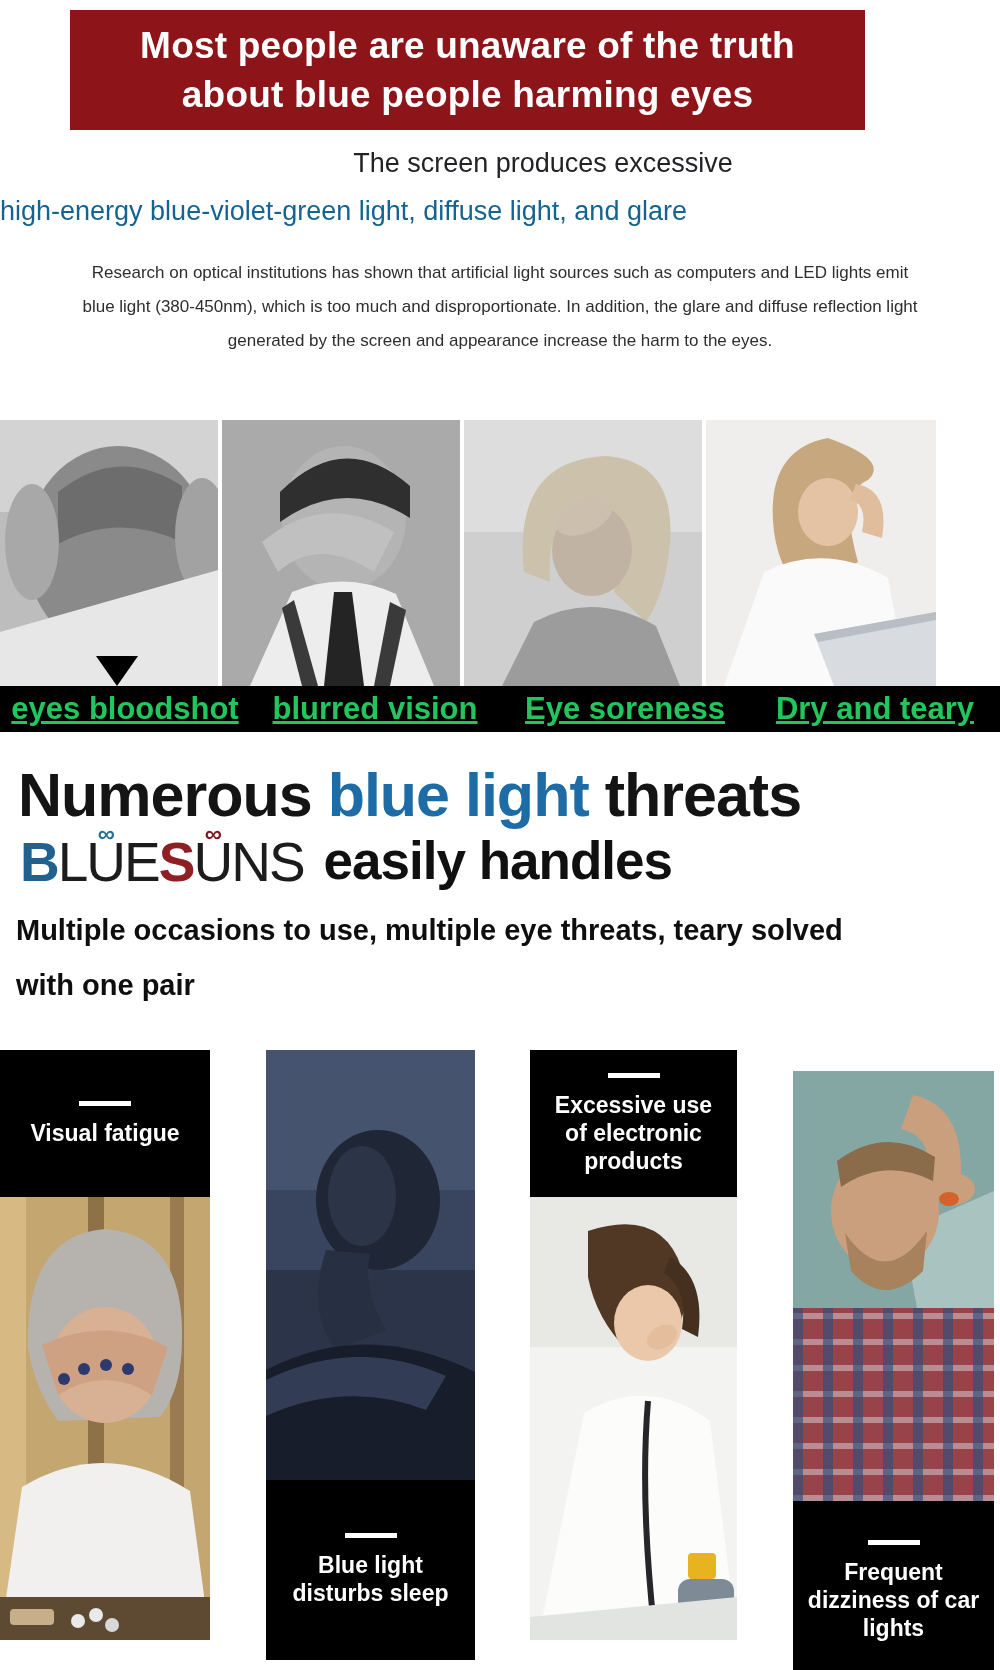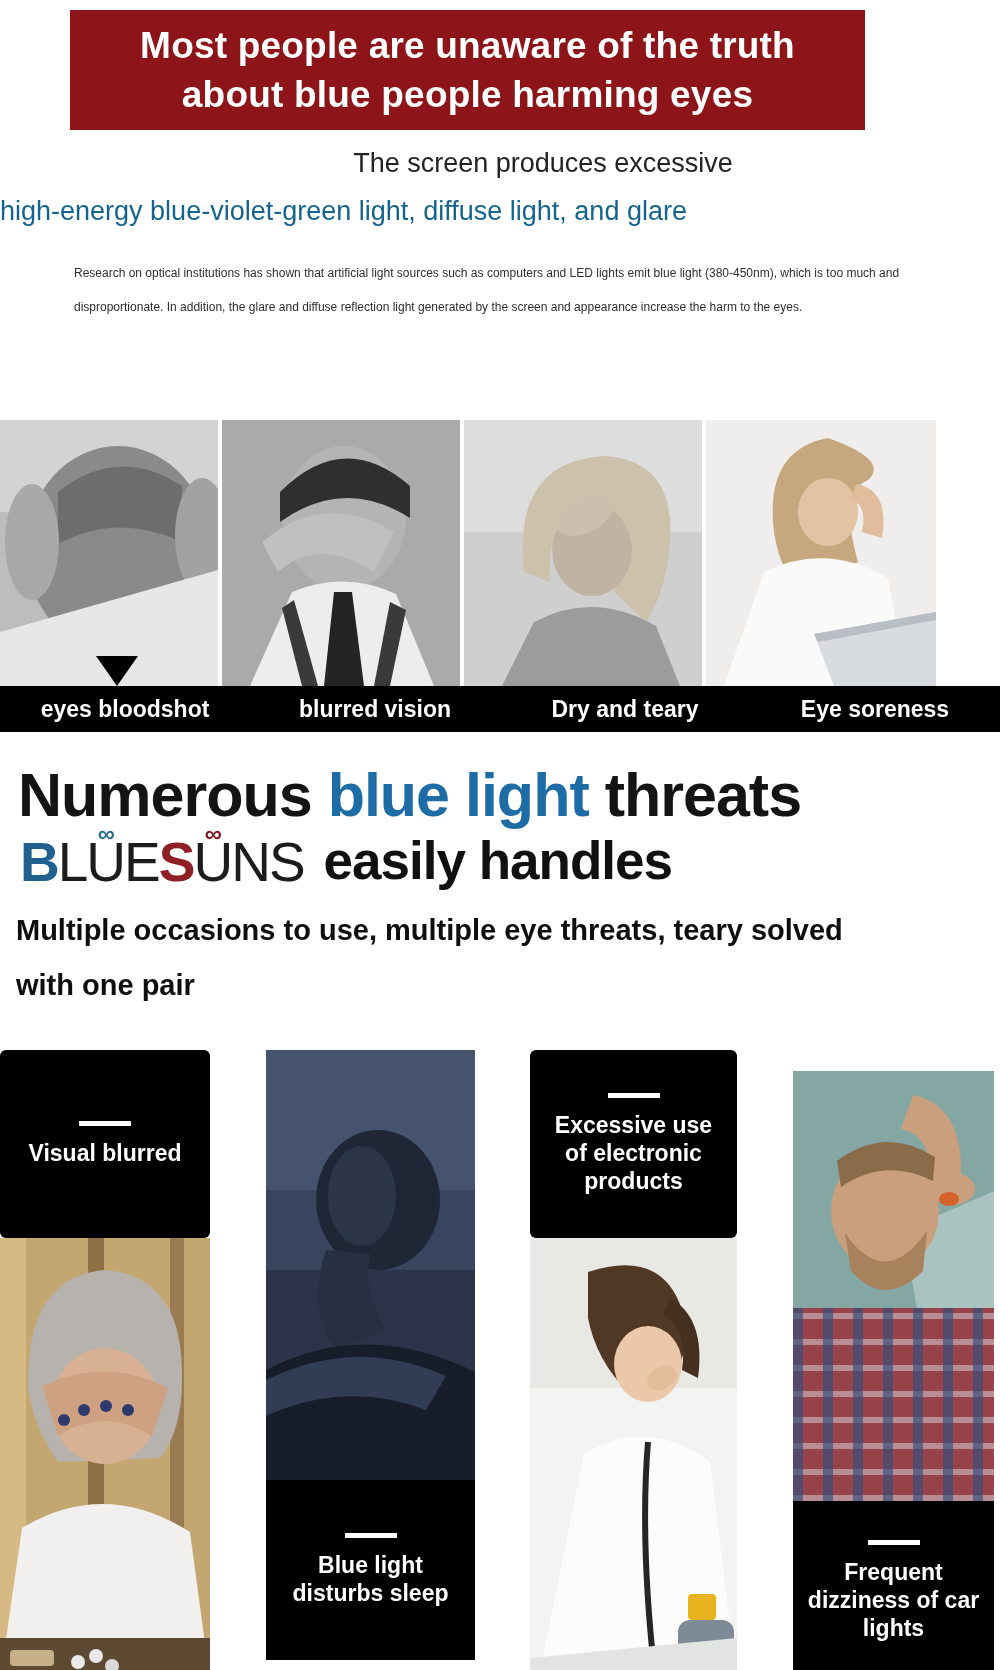--- a/index.html
+++ b/index.html
@@ -11,39 +11,39 @@
   .banner { position:absolute; left:70px; top:10px; width:795px; height:120px;
     background:#8d1418; color:#fff; text-align:center; font-size:37px; font-weight:600;
     line-height:49px; padding-top:11px; letter-spacing:.2px; }
 
   
   .intro-dark { position:absolute; top:148px; left:0; width:100%; text-align:center;
     font-size:27px; font-weight:500; color:#222326;margin-left:43px; }
   .intro-blue { position:absolute; top:196px; left:0; width:100%; text-align:left;
     font-size:27px; font-weight:500; color:#15648f; }
   .paragraph { position:absolute; top:256px; left:50%; transform:translateX(-50%);
-    width:852px; text-align:left; font-size:12px; line-height:34px; color:#2e2e30; }
+    width:852px; text-align:center; font-size:17px; line-height:34px; color:#2e2e30; }
 
   
   .photo-strip { position:absolute; top:420px; left:0; width:1000px; height:266px; }
   .photo { position:absolute; top:0; height:266px; overflow:hidden; }
   .photo svg { width:100%; height:100%; display:block; }
   .p1 { left:0;    width:218px; }
   .p2 { left:222px; width:238px; }
   .p3 { left:464px; width:238px; }
   .p4 { left:706px; width:230px; }
   .tri { position:absolute; bottom:0; width:0; height:0;
     border-left:21px solid transparent; border-right:21px solid transparent;
     border-top:30px solid #000; }
   .t1 { left:96px; }
 
   .symptom-bar { position:absolute; top:686px; left:0; width:1000px; height:46px;
     background:#000; display:flex; }
-  .sym-label { flex:1; color:#ffffff; text-align:center; line-height:46px;
-    font-size:23px; font-weight:600; }
+  .sym-label { flex:1; color:#22c55e; text-align:center; line-height:46px;
+    font-size:31px; font-weight:600;text-decoration:underline; }
 
   
   .threats-heading { position:absolute; top:760px; left:18px; width:964px;
     font-size:61px; font-weight:700; color:#141414; letter-spacing:-1px; white-space:nowrap; }
   .hl-blue { color:#1d6ca5; }
 
   .logo-row { position:absolute; top:832px; left:20px; display:flex; align-items:flex-end; }
   .brand-logo { display:flex; align-items:flex-end; margin-right:20px; }
   .logo-letter { font-size:55px; line-height:56px; font-weight:400; color:#1c1c1c; letter-spacing:-2px; }
   .logo-letter.lb { color:#20618f; font-weight:800; }
@@ -57,21 +57,21 @@
   .threats-subtitle { position:absolute; top:903px; left:16px; width:880px;
     font-size:29px; line-height:55px; font-weight:600; color:#0e0e0e; }
 
   
   .scenario-grid { position:absolute; top:1050px; left:0; width:1000px; height:610px; }
   .col { position:absolute; top:0; }
   .c1 { left:0;    width:210px; } .c2 { left:266px; width:209px; }
   .c3 { left:530px; width:207px; } .c4 { left:793px; width:201px;margin-top:21px; }
   .label-box { background:#000; color:#fff; display:flex; flex-direction:column;
     align-items:center; justify-content:center; width:100%; }
-  .box-top { height:188px;border-radius:6px; } .box-bottom { height:180px; }
+  .box-top { height:147px; } .box-bottom { height:180px; }
   .dash { width:52px; height:5px; background:#fff; margin-bottom:13px; }
   .label-line { font-size:23px; font-weight:700; line-height:28px; text-align:center; }
   .img { position:relative; width:100%; overflow:hidden; }
   .img svg { width:100%; height:100%; display:block; }
   .img-c1 { height:443px; } .img-c2 { height:430px; }
   .img-c3 { height:443px; } .img-c4 { height:430px; }
   .plaid { position:absolute; left:0; bottom:0; width:100%; height:45%;
     background-color:#98434a;
     background-image:
       repeating-linear-gradient(90deg, rgba(47,78,125,.65) 0 10px, rgba(0,0,0,0) 10px 30px),
@@ -138,22 +138,22 @@
         <path d="M108 214 L230 192 L230 266 L128 266 Z" fill="#d8dbdf"></path>
         <path d="M108 214 L230 192 L230 200 L112 222 Z" fill="#b9bec4"></path>
       </svg>
 
     </div>
   </div>
 
   <div class="symptom-bar">
     <div class="sym-label">eyes bloodshot</div>
     <div class="sym-label">blurred vision</div>
+    <div class="sym-label">Eye soreness</div>
     <div class="sym-label">Dry and teary</div>
-    <div class="sym-label">Eye soreness</div>
   </div>
 
   <div class="threats-heading"><span>Numerous </span><span class="hl-blue">blue light</span><span> threats</span></div>
 
   <div class="logo-row">
     <div class="brand-logo">
       <span class="logo-letter lb">B</span>
       <span class="logo-letter">L</span>
       <span class="logo-letter logo-u"><span class="glasses gb">∞</span><span>U</span></span>
       <span class="logo-letter">E</span>
@@ -165,21 +165,21 @@
     <div class="heading2">easily handles</div>
   </div>
 
   <div class="threats-subtitle">Multiple occasions to use, multiple eye threats, teary solved with one pair</div>
 
   <div class="scenario-grid">
 
     <div class="col c1">
       <div class="label-box box-top">
         <div class="dash"></div>
-        <div class="label-line">Visual blurred</div>
+        <div class="label-line">Visual fatigue</div>
       </div>
       <div class="img img-c1">
         <svg viewBox="0 0 210 443" preserveAspectRatio="none">
           <rect width="210" height="443" fill="#c4a671"></rect>
           <rect x="0" width="26" height="443" fill="#d6b983"></rect>
           <rect x="88" width="16" height="443" fill="#8f7148"></rect>
           <rect x="170" width="14" height="443" fill="#9a7a50"></rect>
           <path d="M28 150 Q26 38 105 32 Q184 38 182 142 Q182 192 160 220 L58 224 Q34 190 28 150 Z" fill="#b6b3ae"></path>
           <ellipse cx="105" cy="168" rx="54" ry="58" fill="#d8b093"></ellipse>
           <path d="M42 148 Q105 118 168 150 L152 198 Q105 168 58 198 Z" fill="#cfa183"></path>

